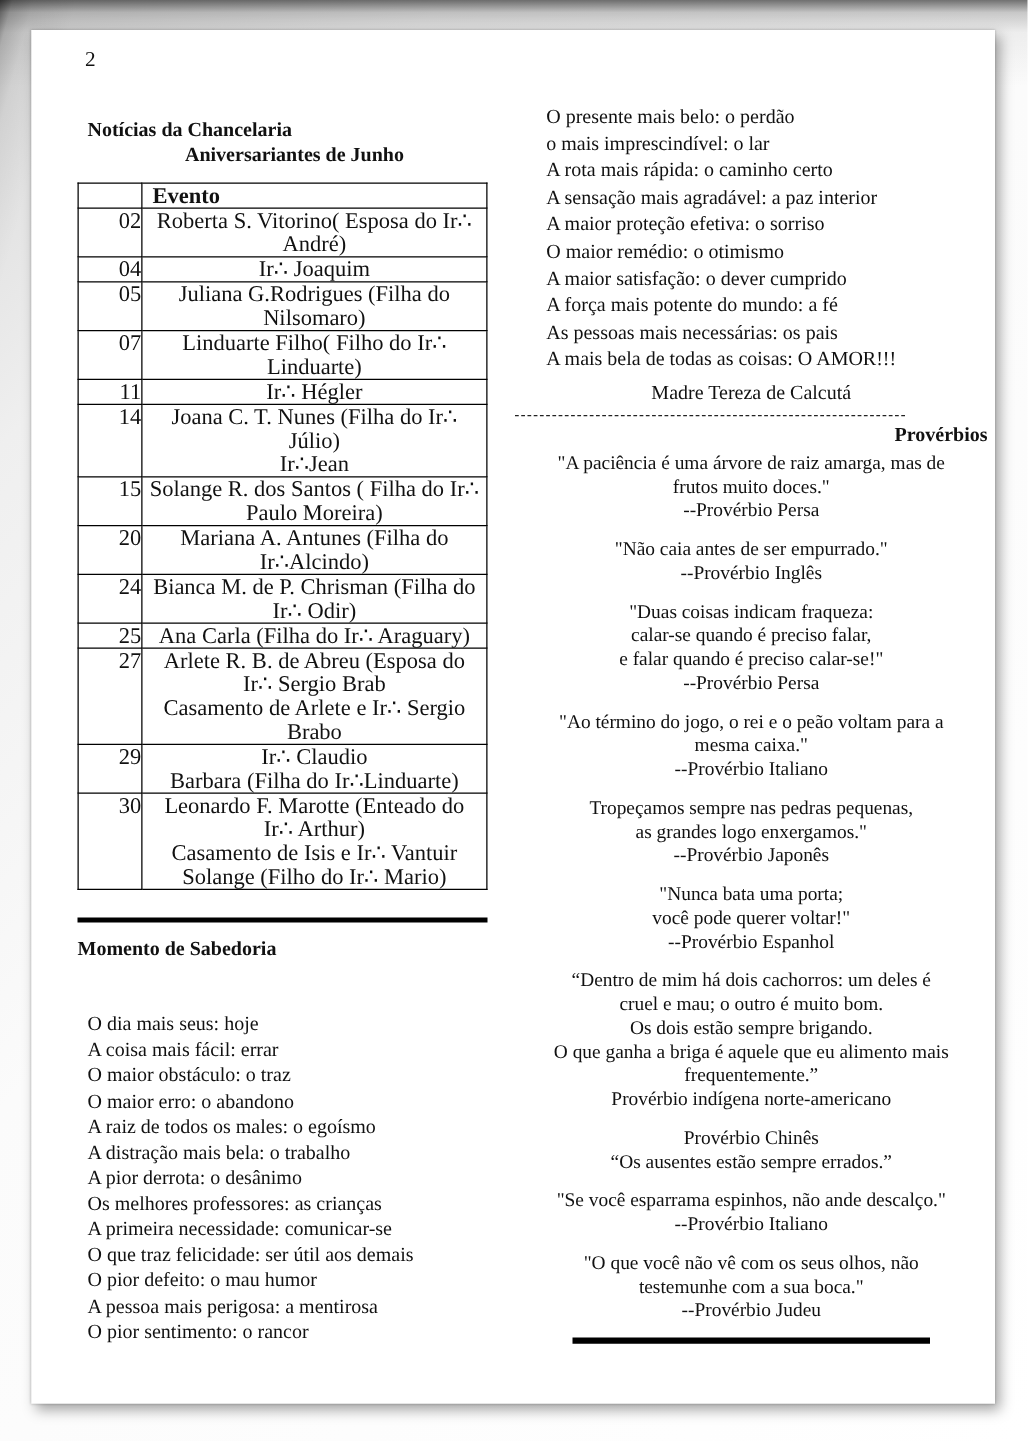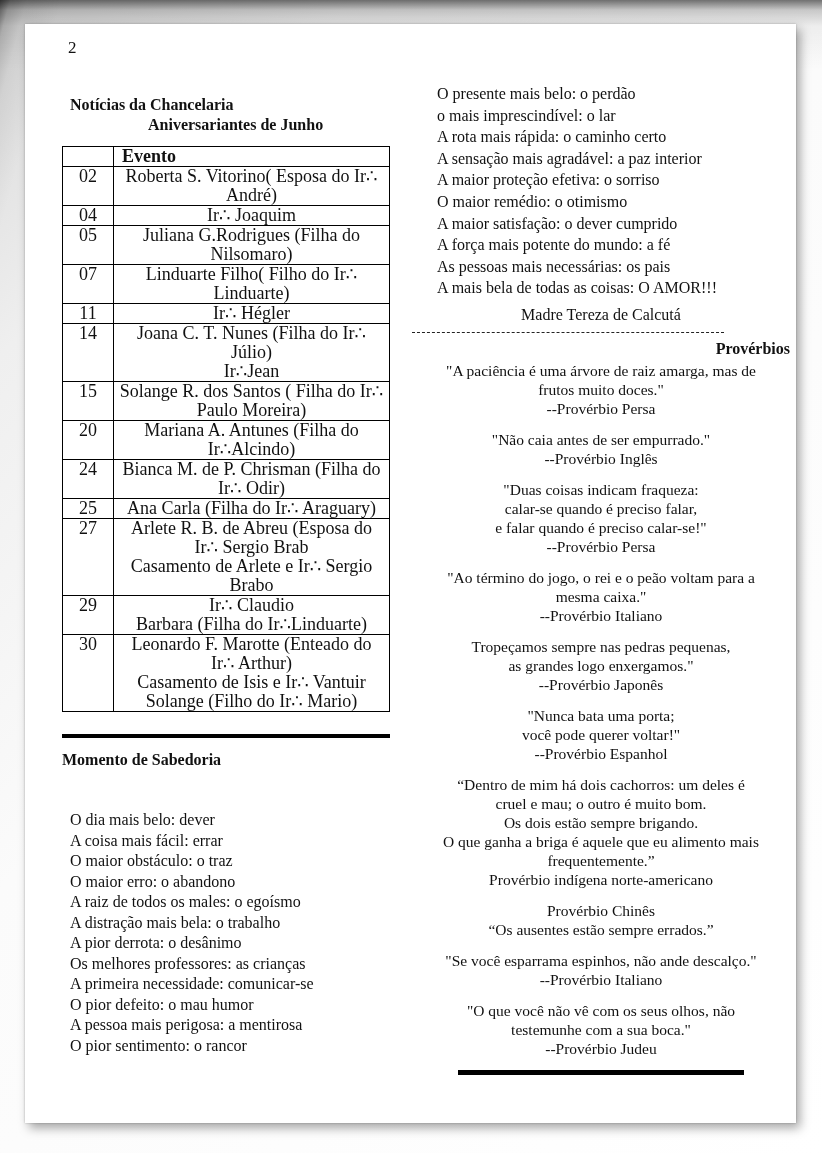--- a/index.html
+++ b/index.html
@@ -24,21 +24,21 @@
 
   
   .col-left { position: absolute; left: 37px; top: 71px; width: 328px; }
   .sec-title { font-weight: bold; font-size: 16px; line-height: 20px; margin-left: 8px; }
   .sec-subtitle { font-weight: bold; font-size: 16px; line-height: 20px; margin-left: 86px; }
   table.bdays {
     border-collapse: collapse; margin-top: 11px; width: 100%;
     font-size: 18px; line-height: 19px; table-layout: fixed;
   }
   table.bdays td { border: 1px solid #000; padding: 0; vertical-align: top; }
-  td.day { width: 50px; text-align: center; }
+  td.day { width: 50px; text-align: right; }
   td.event { text-align: center; }
   td.event.hdr { text-align: left; font-weight: bold; padding-left: 8px; }
   .divider { margin-top: 22px; height: 4px; background: #000; width: 100%; }
   .wisdom-title { margin-top: 12px; font-weight: bold; font-size: 16px; line-height: 20px; }
   .wisdom-list { margin-top: 40px; margin-left: 8px; font-size: 16px; line-height: 20.5px; }
 
   
   .col-right { position: absolute; left: 387px; top: 59px; width: 378px; }
   .maxims { padding-left: 25px; font-size: 16px; line-height: 21.6px; }
   .attribution { margin-top: 6px; text-align: center; font-size: 16px; line-height: 20px; }
@@ -158,29 +158,30 @@
               <div>Solange (Filho do Ir∴ Mario)</div>
             </td>
           </tr>
       </tbody>
     </table>
 
     <div class="divider"></div>
     <div class="wisdom-title">Momento de Sabedoria</div>
 
     <div class="wisdom-list">
-      <div>O dia mais belo: dever</div>
+      <div>O dia mais seus: hoje</div>
         <div>A coisa mais fácil: errar</div>
         <div>O maior obstáculo: o traz</div>
         <div>O maior erro: o abandono</div>
         <div>A raiz de todos os males: o egoísmo</div>
         <div>A distração mais bela: o trabalho</div>
         <div>A pior derrota: o desânimo</div>
         <div>Os melhores professores: as crianças</div>
         <div>A primeira necessidade: comunicar-se</div>
+        <div>O que traz felicidade: ser útil aos demais</div>
         <div>O pior defeito: o mau humor</div>
         <div>A pessoa mais perigosa: a mentirosa</div>
         <div>O pior sentimento: o rancor</div>
     </div>
   </div>
 
   <div class="col-right">
     <div class="maxims">
       <div>O presente mais belo: o perdão</div>
         <div>o mais imprescindível: o lar</div>

